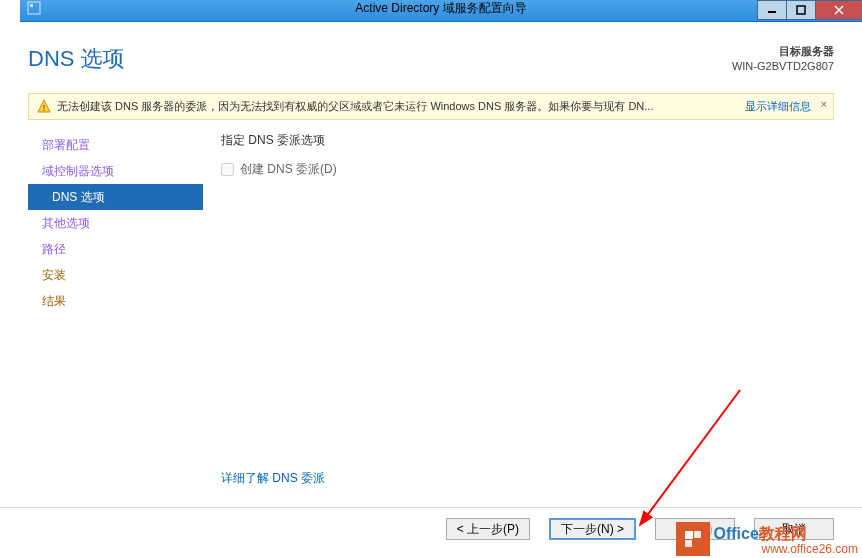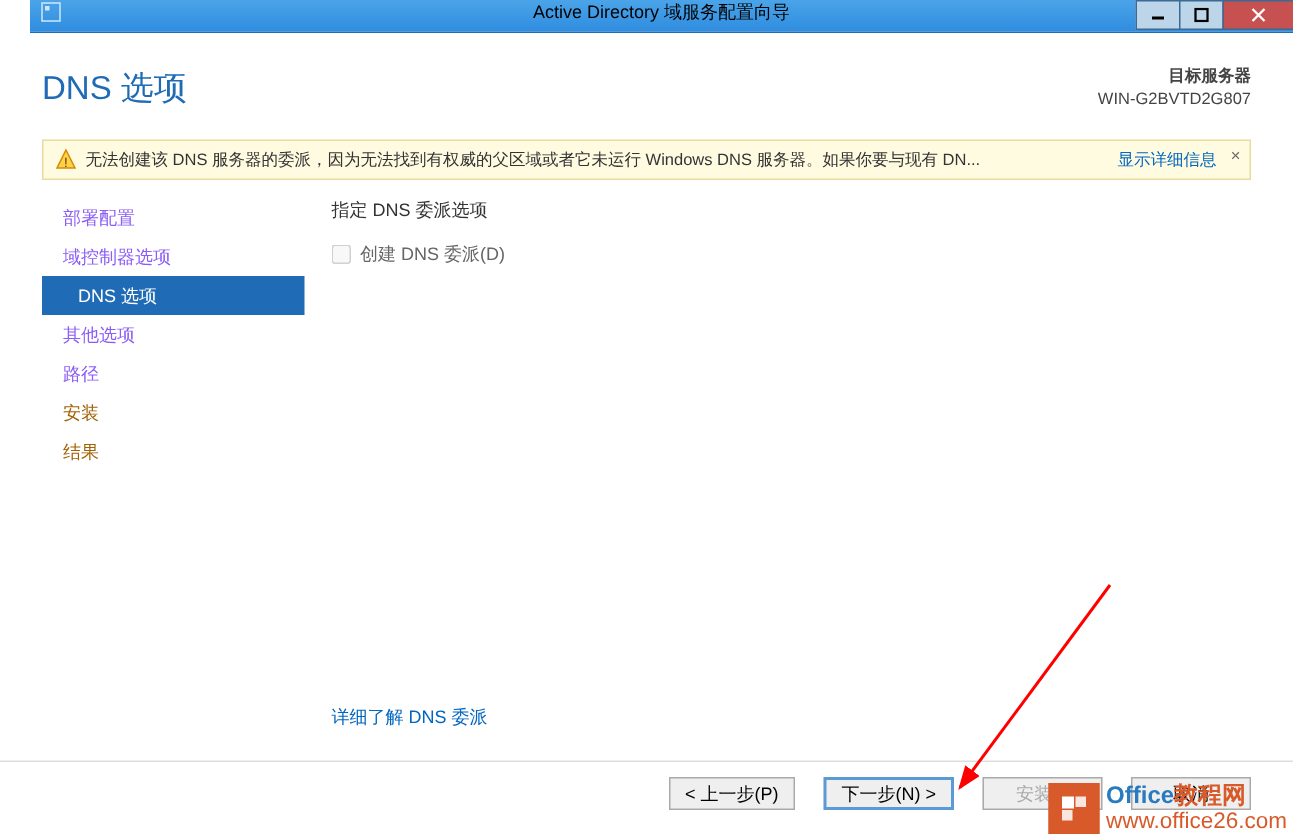--- a/index.html
+++ b/index.html
@@ -230,21 +230,21 @@
       font-weight: bold;
       font-size: 14px;
       border: 2px solid #d85a2a;
     }
     .wm-text {
       margin-left: 4px;
       line-height: 1.1;
     }
     .wm-text .l1 { color: #2a7ac0; font-weight: bold; font-size: 16px;}
     .wm-text .l1 .red { color: #d85a2a; }
-    .wm-text .l2 { color: #d85a2a; font-size: 15px;}
+    .wm-text .l2 { color: #d85a2a; font-size: 12px; margin-left: 48px;}
   </style>
 </head>
 <body>
 
 <div class="titlebar">
   <span class="titlebar-icon">
     <svg width="14" height="14" viewBox="0 0 14 14">
         <rect x="1" y="1" width="12" height="12" fill="none" stroke="#cfe6f8" stroke-width="1"></rect>
         <rect x="3" y="3" width="3" height="3" fill="#cfe6f8"></rect>
       </svg>

